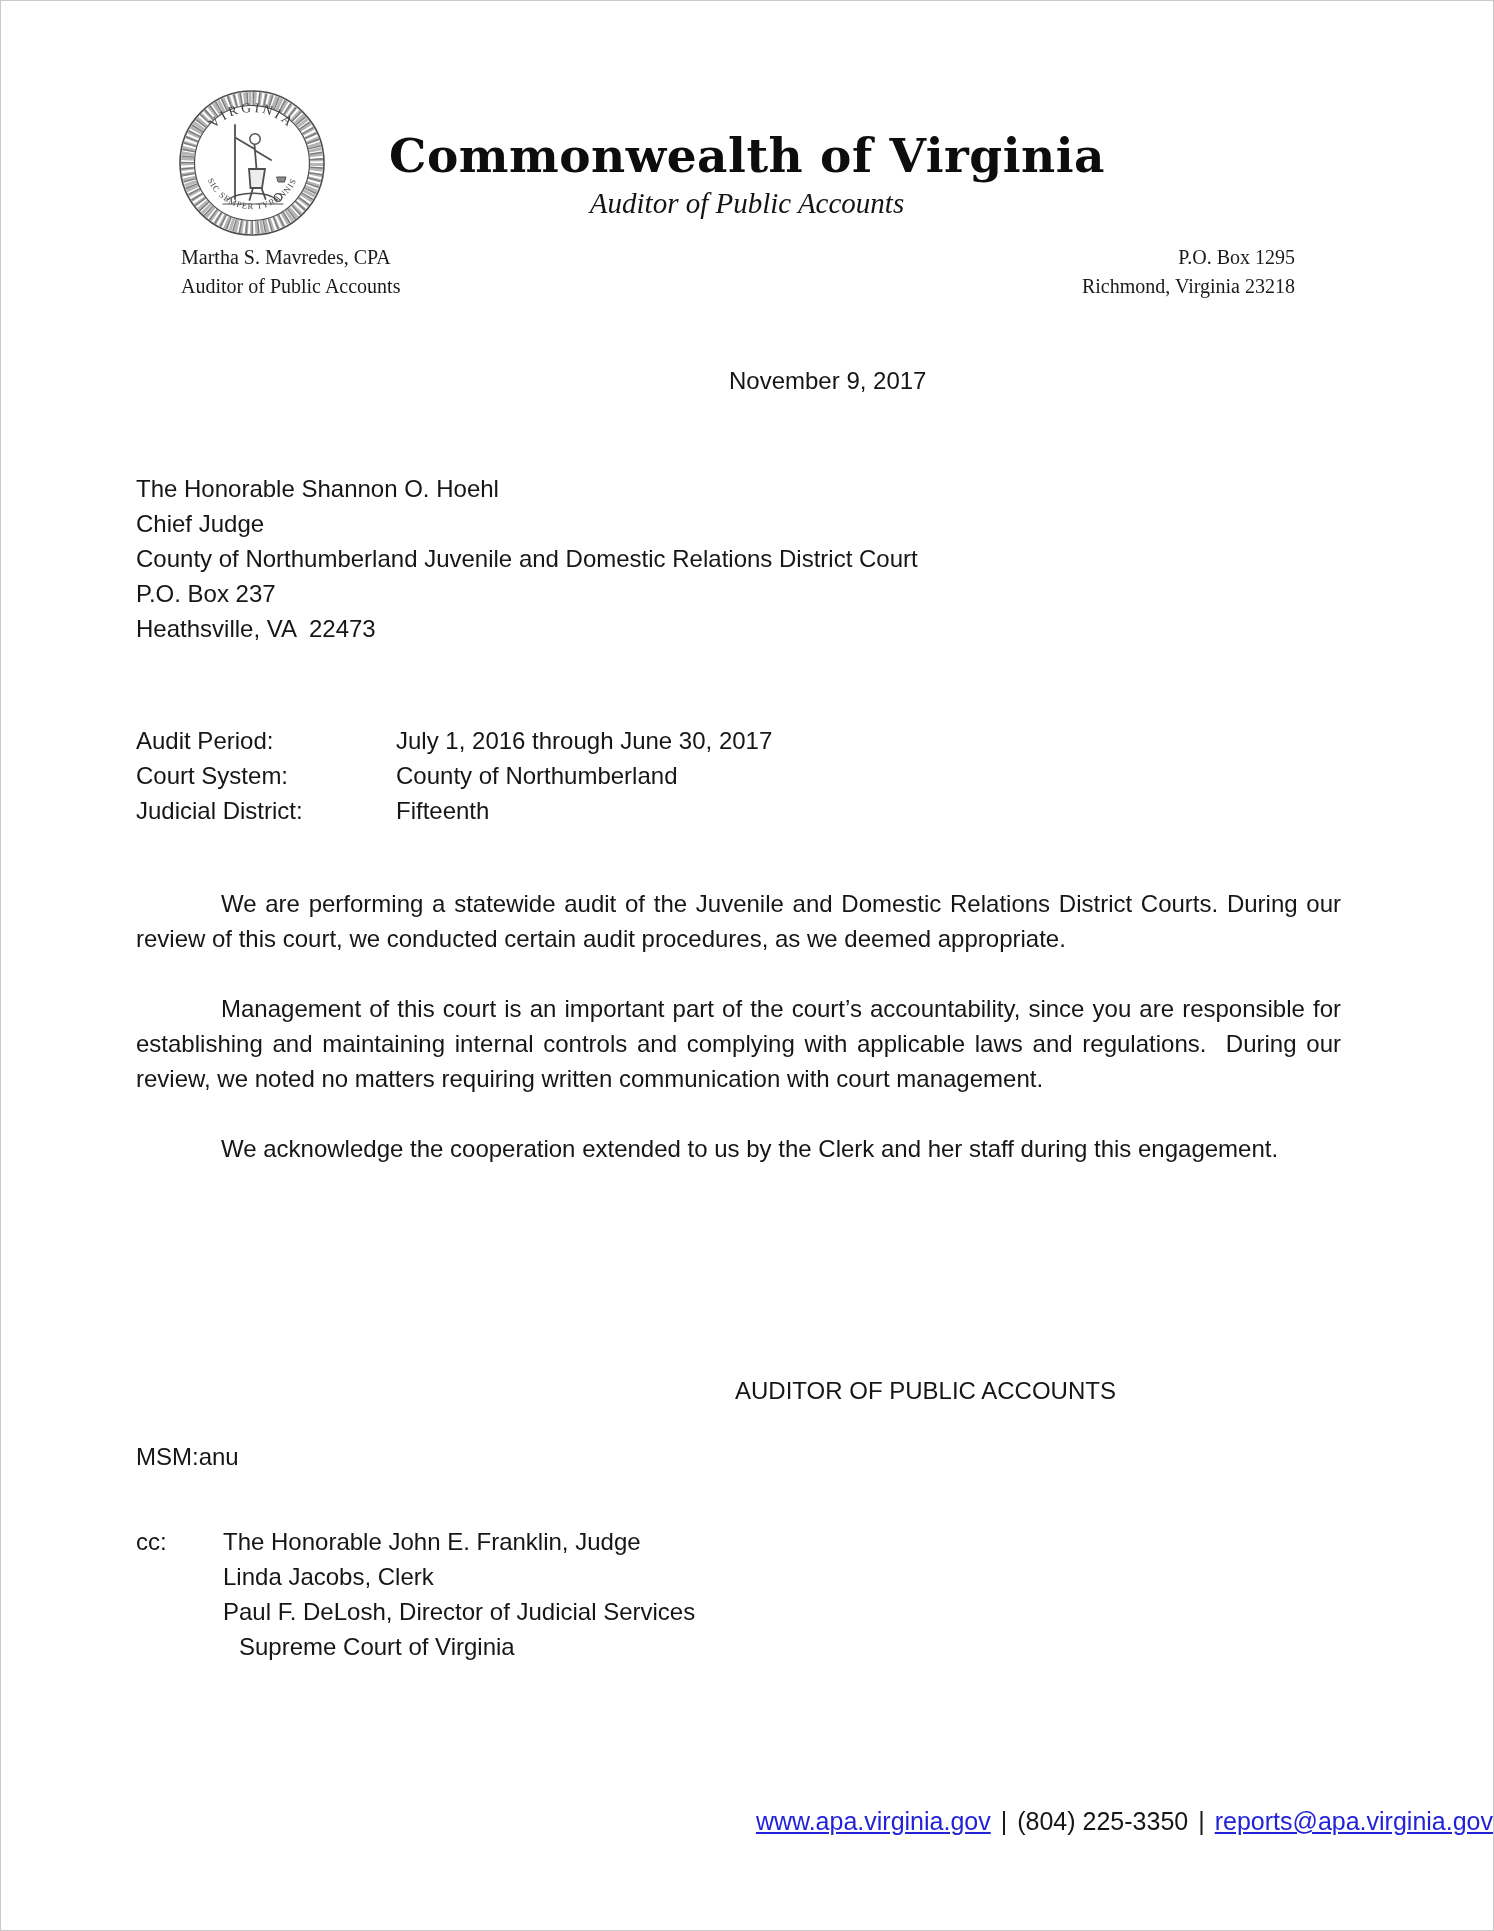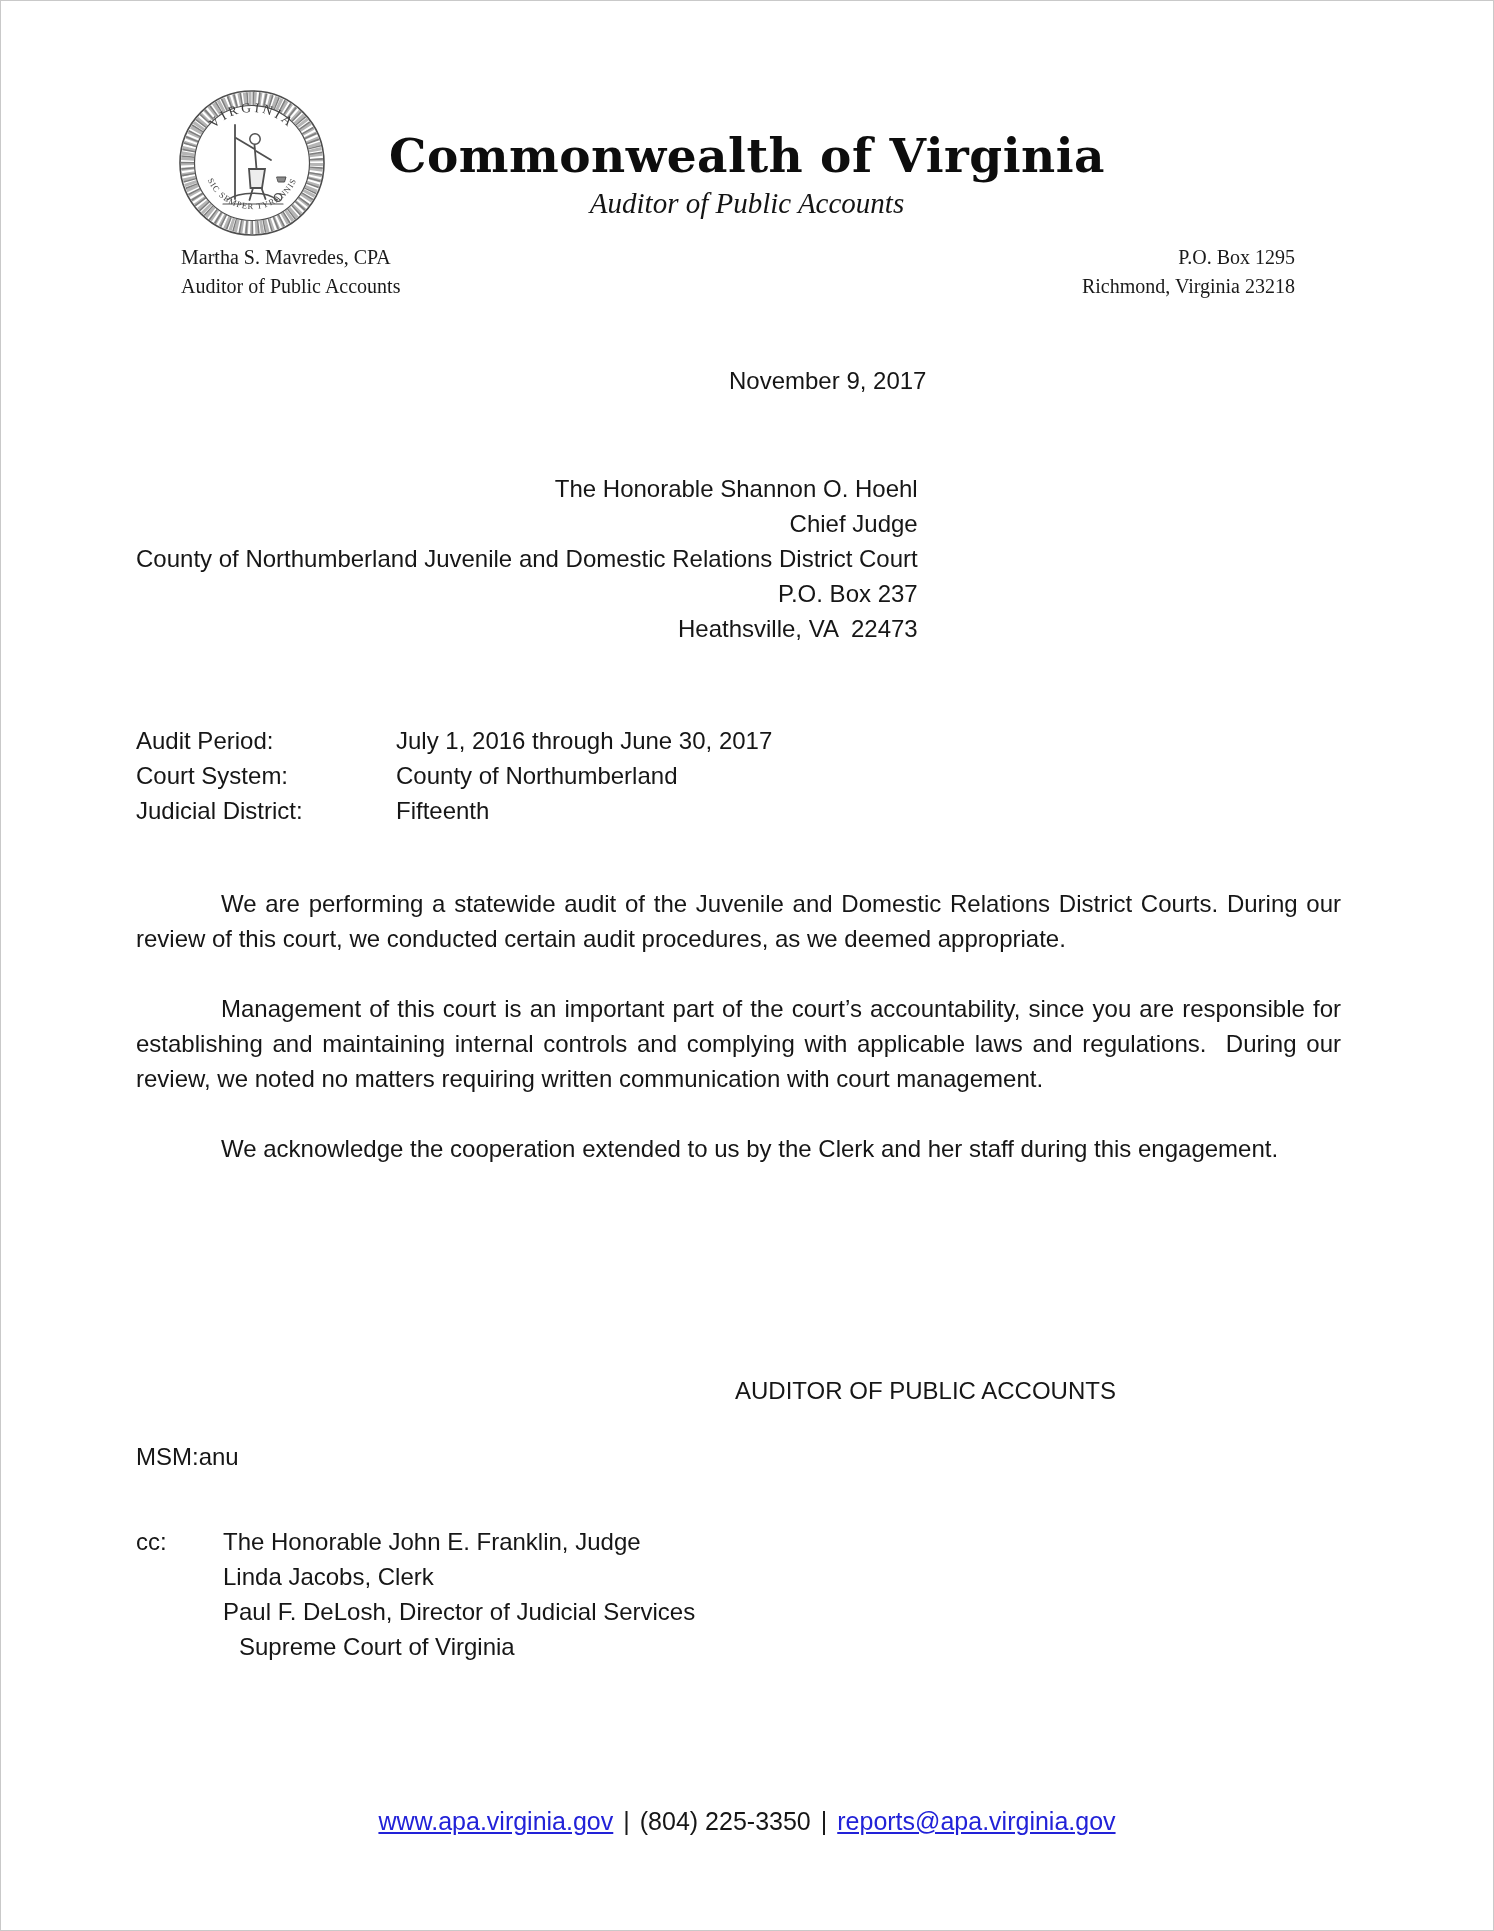--- a/index.html
+++ b/index.html
@@ -28,41 +28,41 @@
   .lh-small{
     font-family:"Liberation Serif", serif;
     font-size:20px;line-height:29px;color:#1a1a1a;
   }
   .lh-left{left:180px;top:242px;}
   .lh-right{right:198px;top:242px;text-align:right;}
   
   .sans{font-size:24px;line-height:35px;}
   .date-line{left:728px;top:362px;}
   .recipient{left:135px;top:470px;}
-  .recipient div{white-space:pre-wrap;text-align:right;}
+  .recipient div{white-space:pre-wrap;}
   .audit{left:135px;top:722px;}
   .audit-row{display:flex;}
   .audit-label{width:260px;}
   .body-copy{left:135px;top:885px;width:1205px;}
   .body-copy p{
     margin:0 0 35px 0;
     text-align:justify;
     text-indent:85px;
     white-space:pre-wrap;
     font-size:24px;line-height:35px;
   }
   .body-copy p + p{margin-top:35px;}
   .signature{left:734px;top:1372px;}
   .reference{left:135px;top:1438px;}
   .cc{left:135px;top:1523px;display:flex;justify-content:flex-end;}
   .cc-label{width:87px;}
   .cc-names div{white-space:pre-wrap;}
   .cc-names .cc-indent{padding-left:16px;}
   .footer{
-    left:0;right:0;top:1806px;text-align:center;
+    left:0;right:0;top:1806px;text-align:right;
     font-size:25px;
   }
   .footer a{color:#2222d8;text-decoration:underline;cursor:pointer;}
   .footer .sep{color:#1a1a1a;margin:0 10px;}
   .seal{left:176px;top:86px;}
   .seal text{fill:#3c3c3c;font-family:"Liberation Serif", serif;}
 </style>
 </head>
 <body>
 

